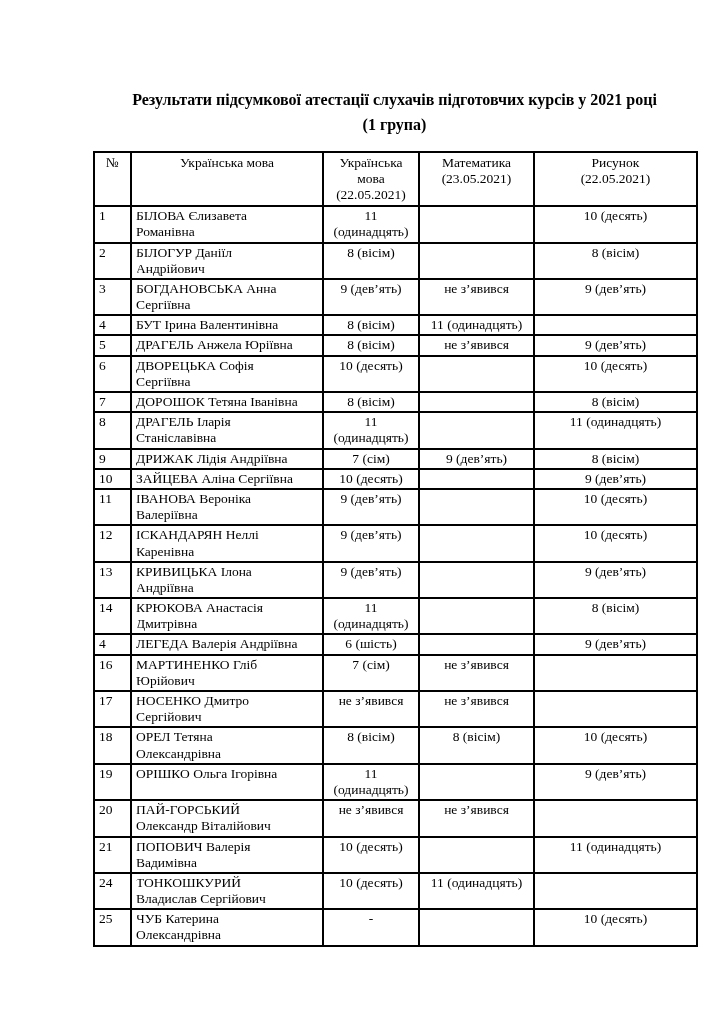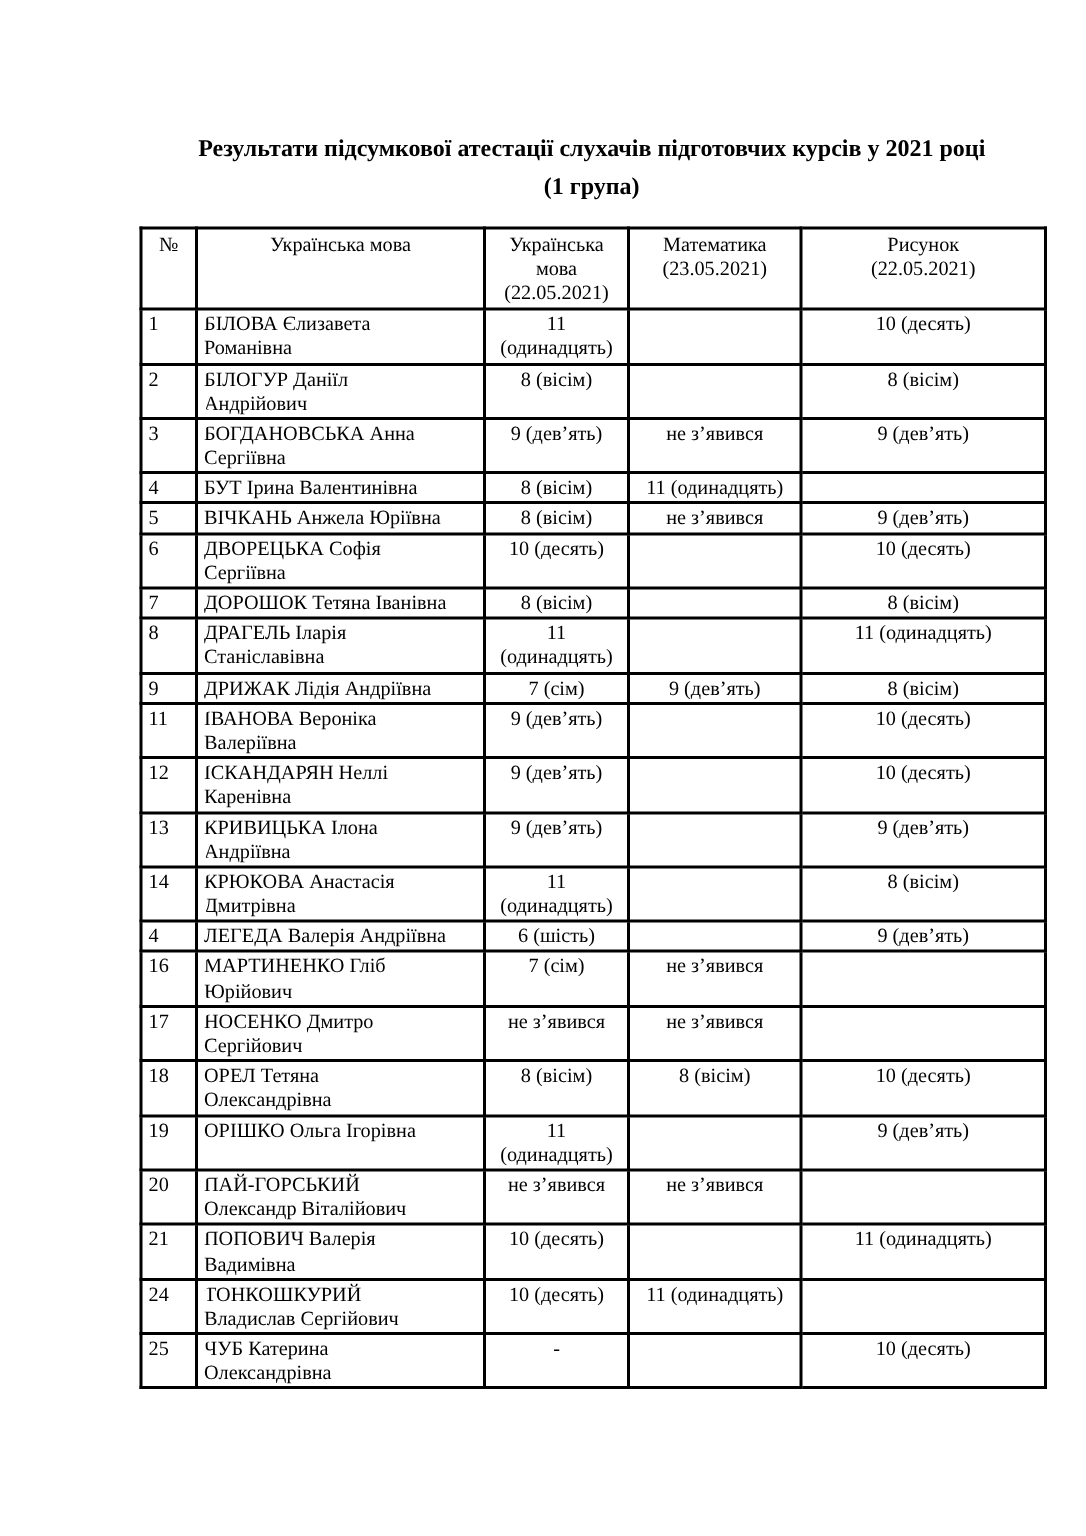--- a/index.html
+++ b/index.html
@@ -116,21 +116,21 @@
   <tr>
     <td class="cell-num">4</td>
     <td class="cell-name">БУТ Ірина Валентинівна</td>
     <td class="cell-grade">8 (вісім)</td>
     <td class="cell-grade">11 (одинадцять)</td>
     <td class="cell-grade"></td>
   </tr>
 
   <tr>
     <td class="cell-num">5</td>
-    <td class="cell-name">ВІЧКАНЬ Анжела Юріївна</td>
+    <td class="cell-name">ДРАГЕЛЬ Анжела Юріївна</td>
     <td class="cell-grade">8 (вісім)</td>
     <td class="cell-grade">не з’явився</td>
     <td class="cell-grade">9 (дев’ять)</td>
   </tr>
 
   <tr>
     <td class="cell-num">6</td>
     <td class="cell-name">ДВОРЕЦЬКА Софія
 Сергіївна</td>
     <td class="cell-grade">10 (десять)</td>
@@ -156,20 +156,27 @@
   </tr>
 
   <tr>
     <td class="cell-num">9</td>
     <td class="cell-name">ДРИЖАК Лідія Андріївна</td>
     <td class="cell-grade">7 (сім)</td>
     <td class="cell-grade">9 (дев’ять)</td>
     <td class="cell-grade">8 (вісім)</td>
   </tr>
 
+  <tr>
+    <td class="cell-num">10</td>
+    <td class="cell-name">ЗАЙЦЕВА Аліна Сергіївна</td>
+    <td class="cell-grade">10 (десять)</td>
+    <td class="cell-grade"></td>
+    <td class="cell-grade">9 (дев’ять)</td>
+  </tr>
 
   <tr>
     <td class="cell-num">11</td>
     <td class="cell-name">ІВАНОВА Вероніка
 Валеріївна</td>
     <td class="cell-grade">9 (дев’ять)</td>
     <td class="cell-grade"></td>
     <td class="cell-grade">10 (десять)</td>
   </tr>
 

